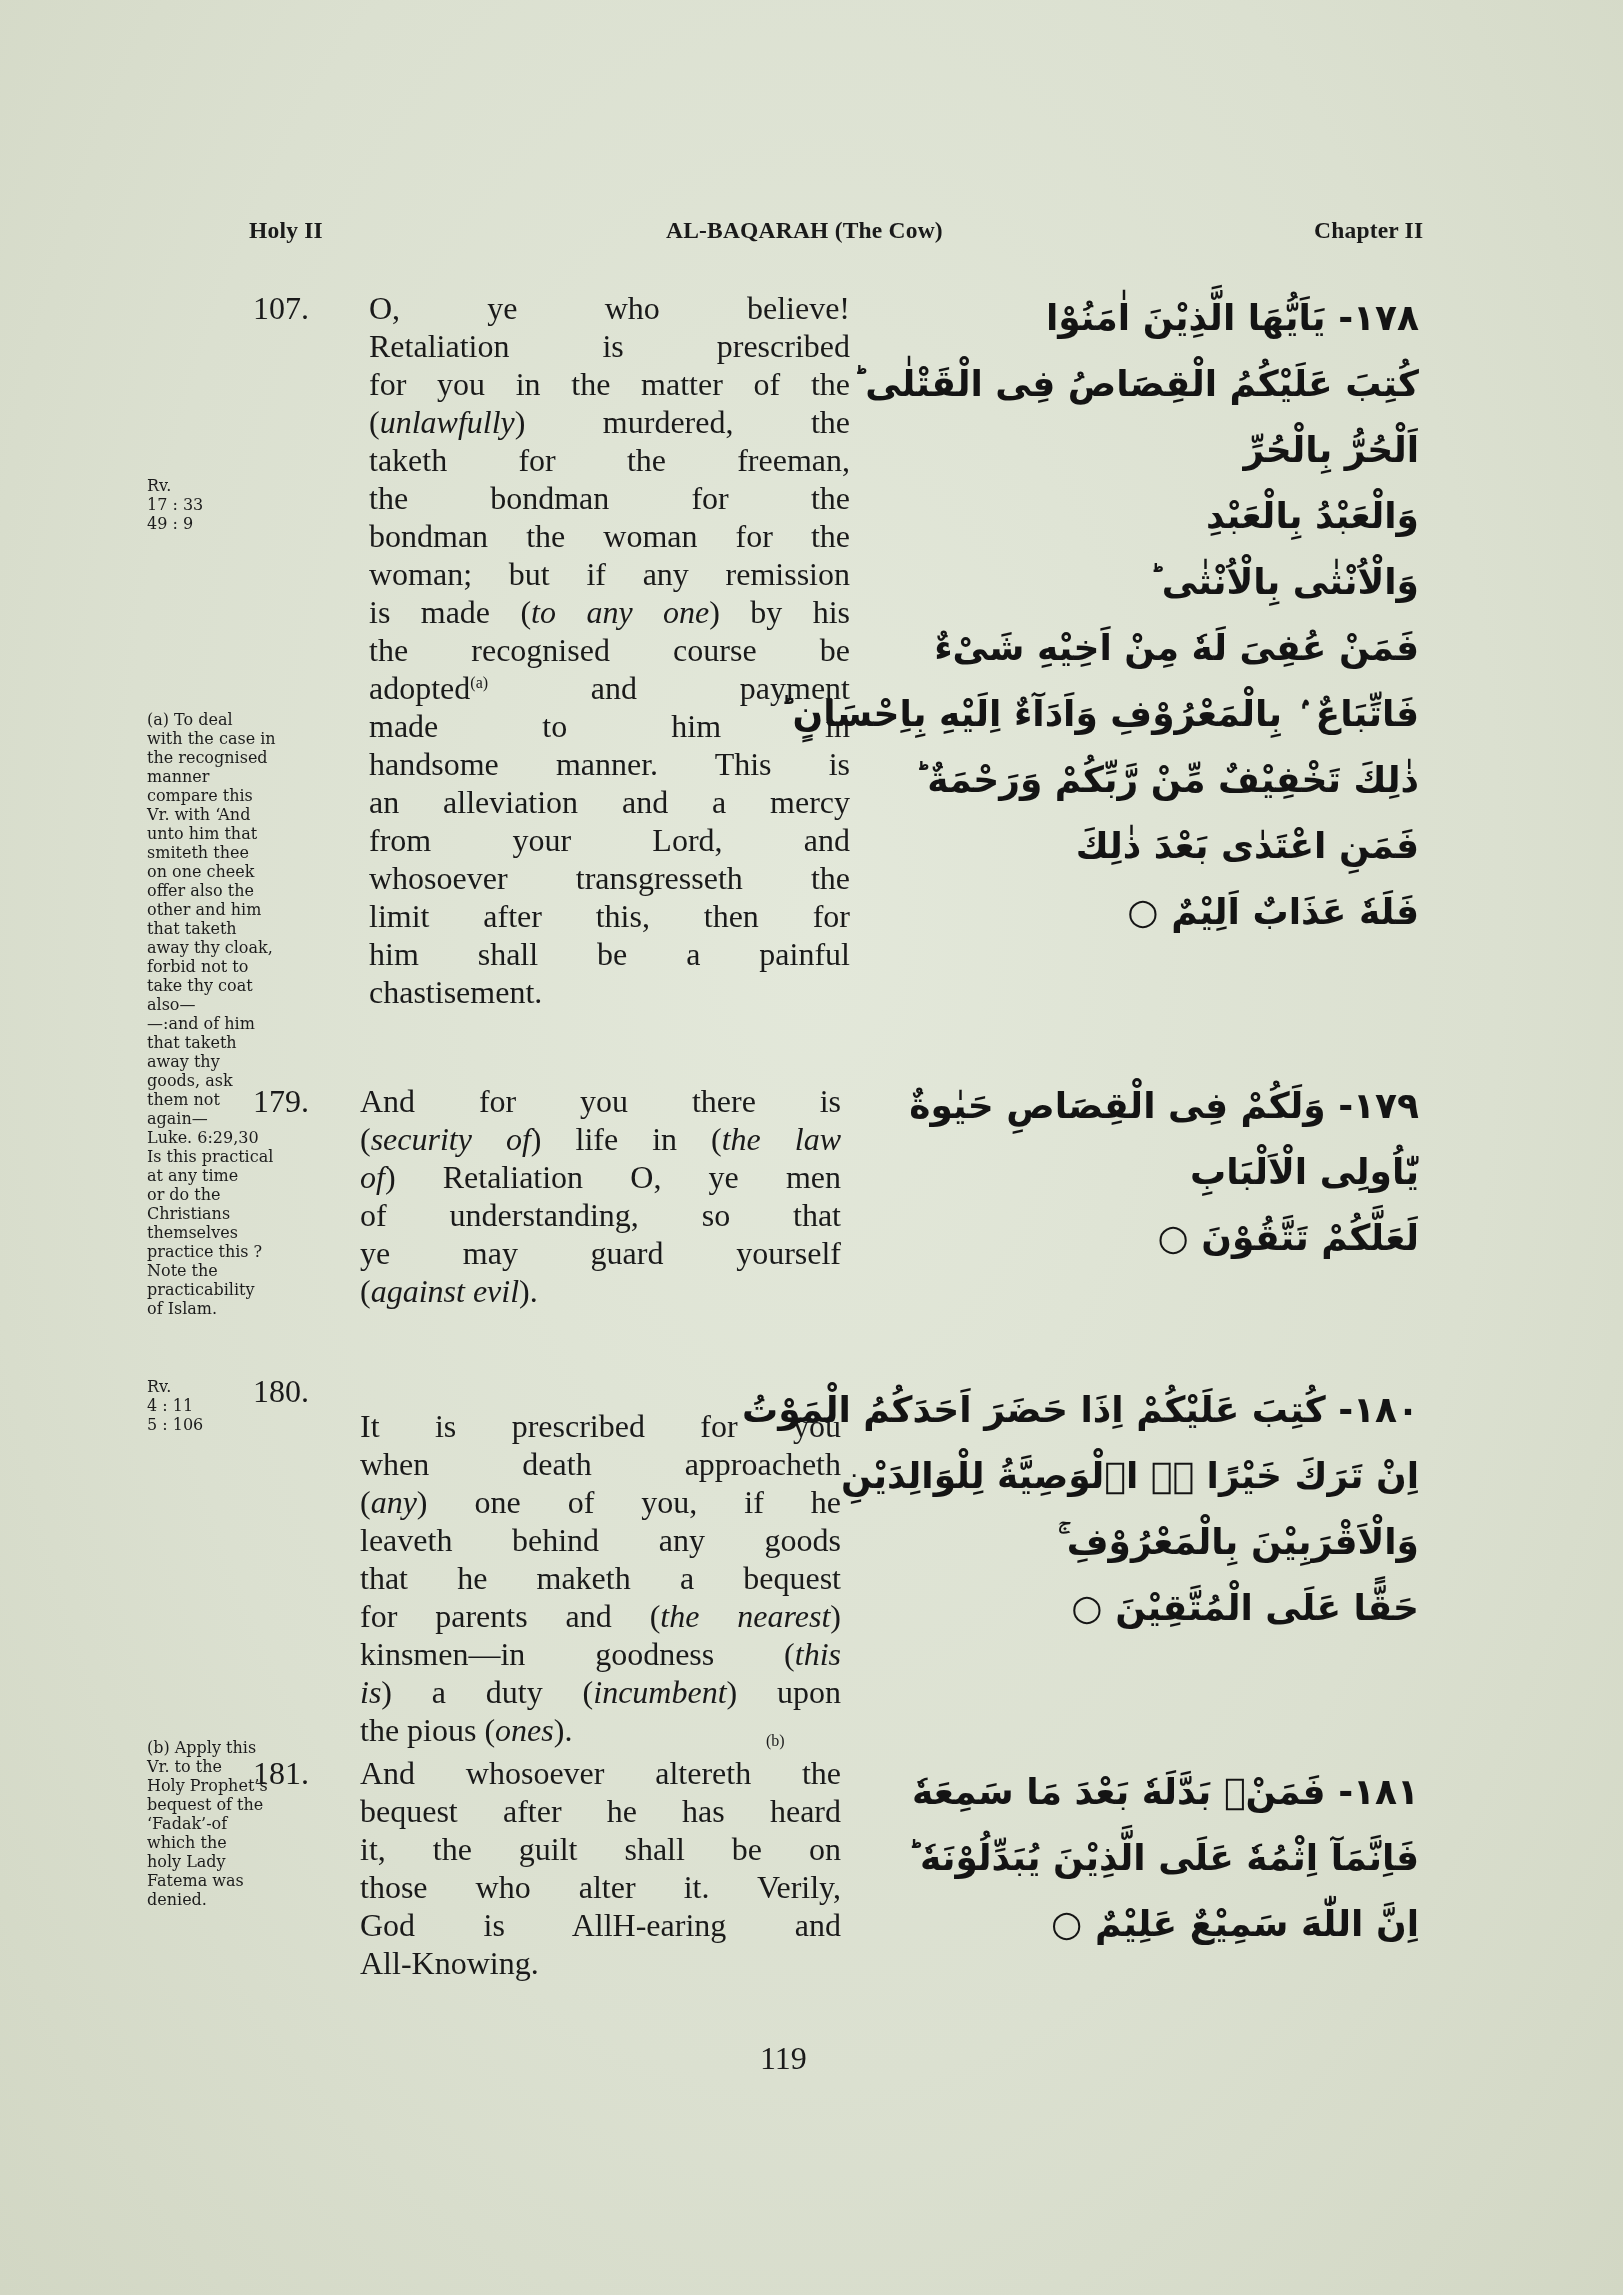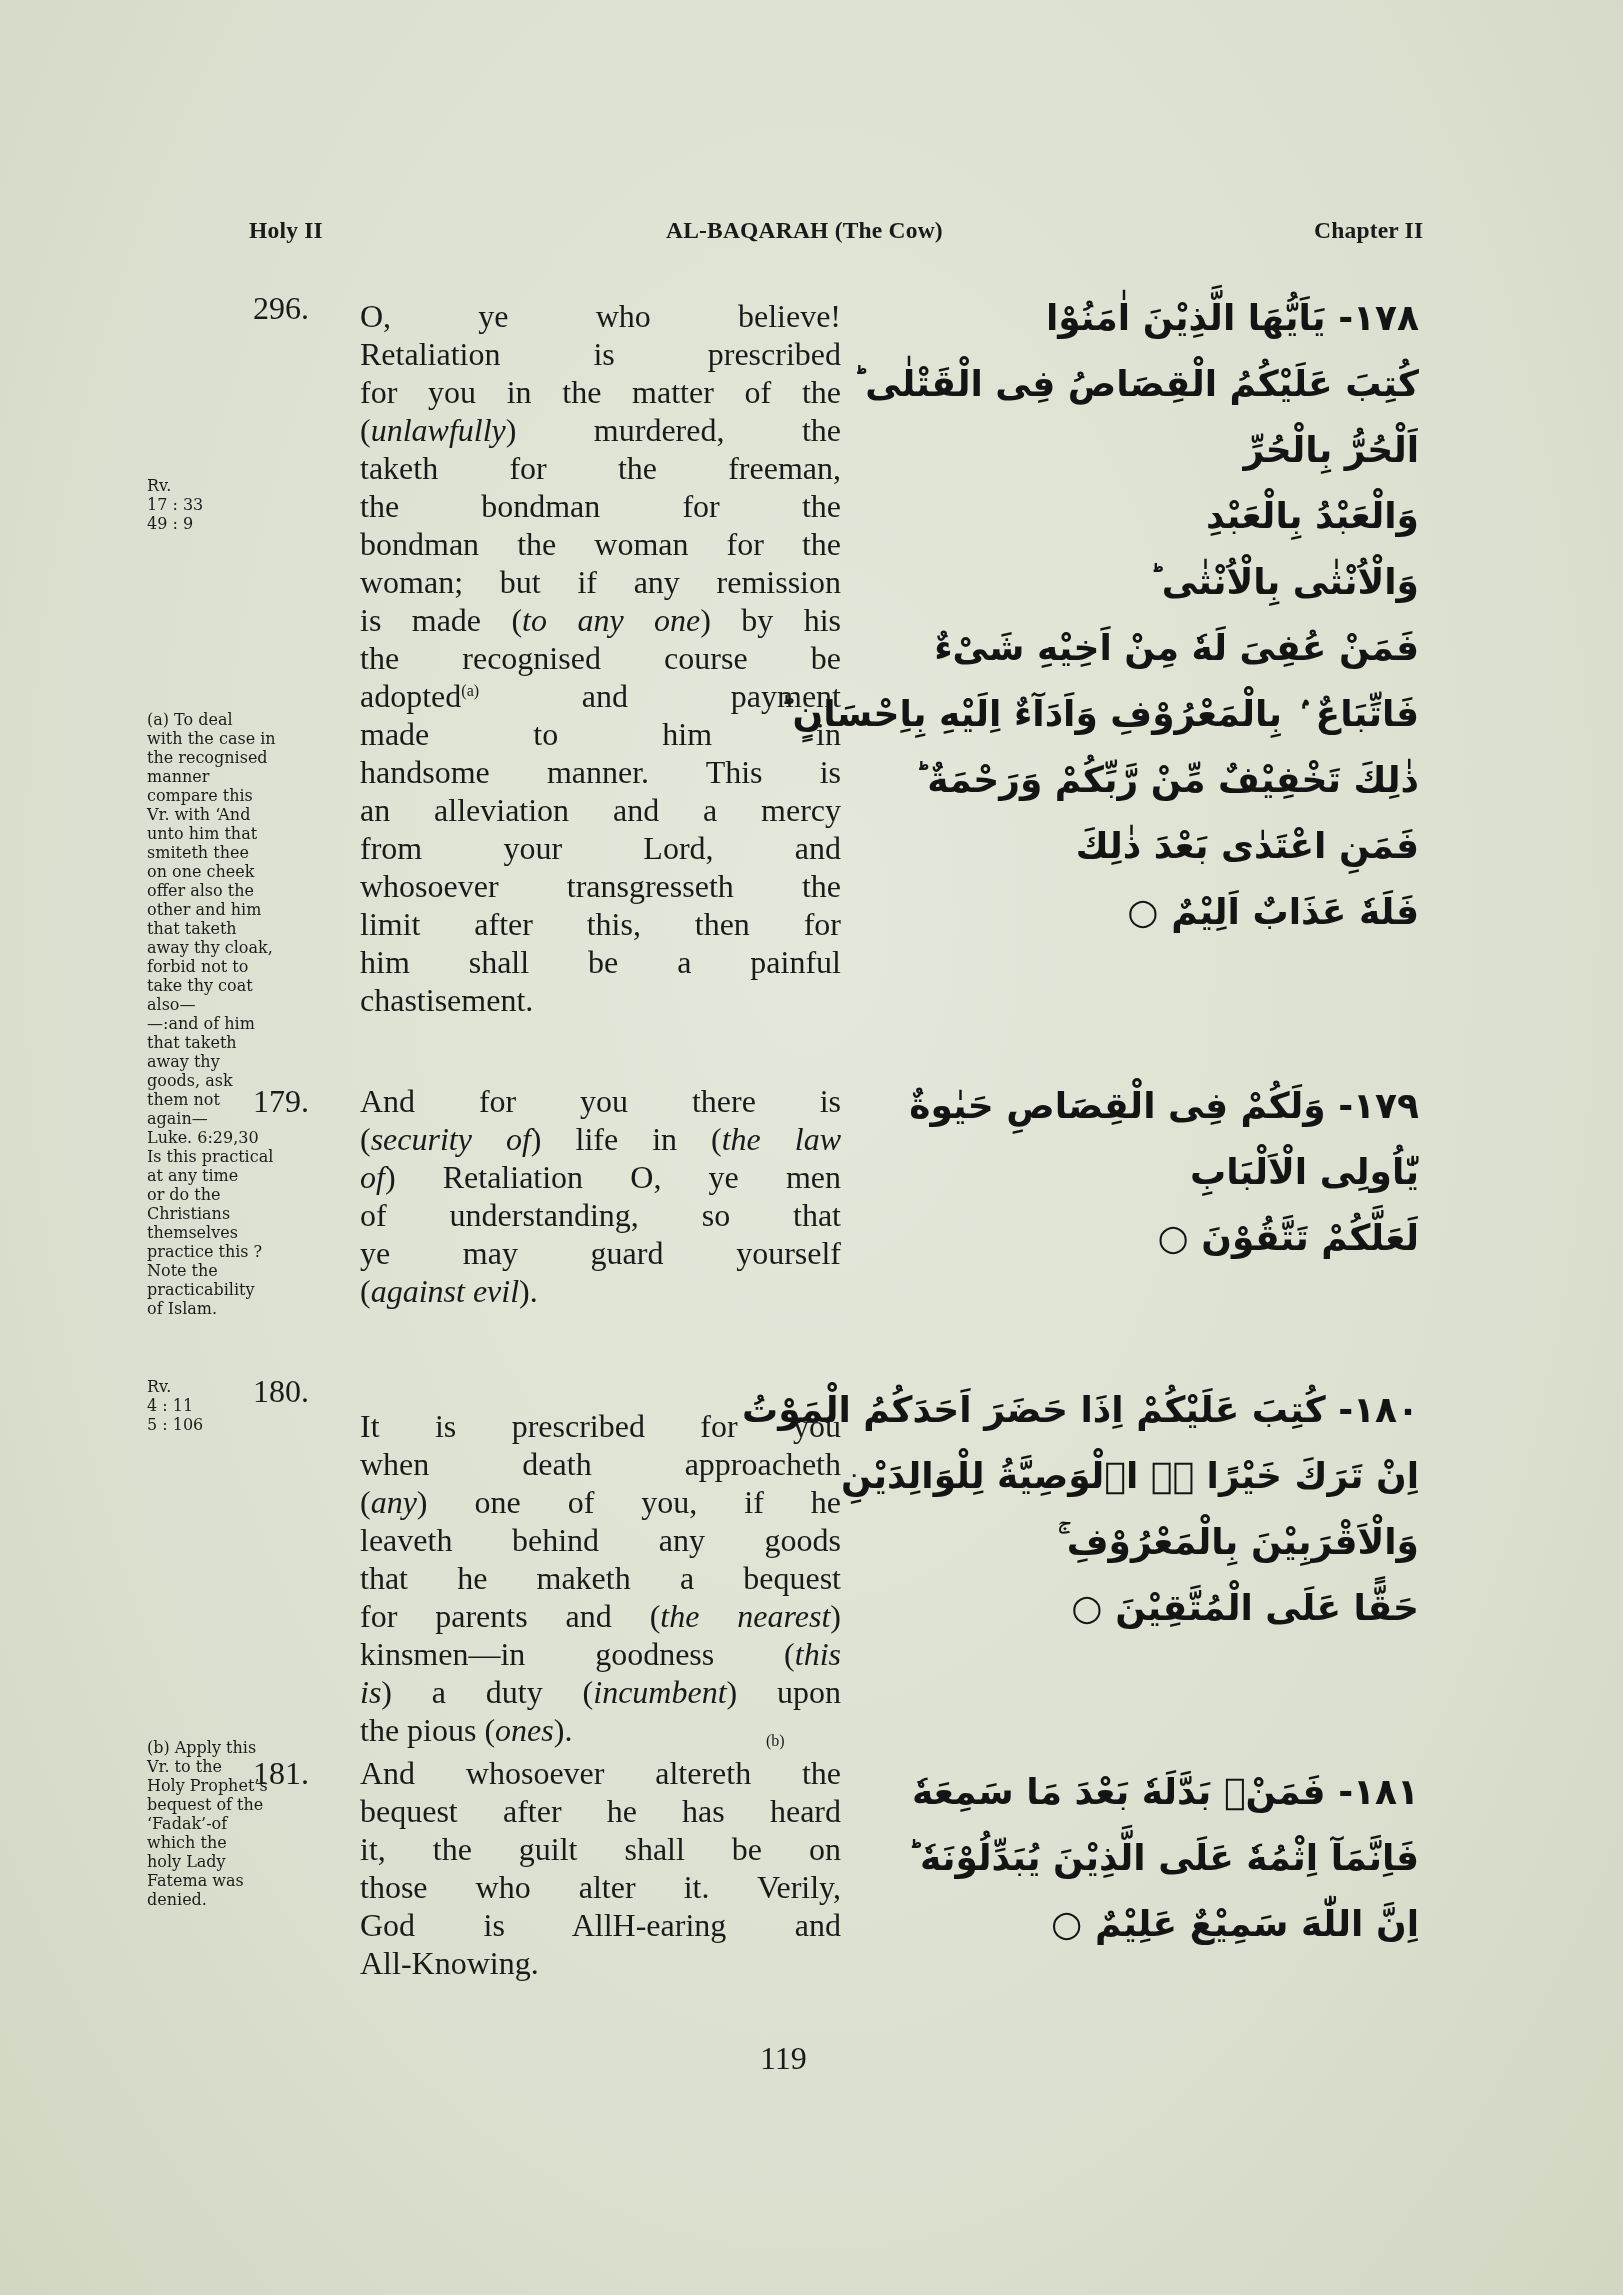--- a/index.html
+++ b/index.html
@@ -103,22 +103,22 @@
 <div class="margin-note" style="top:1738px;">(b) Apply this
 Vr. to the
 Holy Prophet’s
 bequest of the
 ‘Fadak’-of
 which the
 holy Lady
 Fatema was
 denied.</div>
 
-<div class="verse-num" style="top:289px;">296.</div>
-<div class="verse-text" style="top:297px;">
+<div class="verse-num" style="top:289px;">107.</div>
+<div class="verse-text" style="top:289px;margin-left:9px;">
     <span class="line">O, ye who believe!</span>
     <span class="line">Retaliation is prescribed</span>
     <span class="line">for you in the matter of the</span>
     <span class="line">(<i>unlawfully</i>) murdered, the</span>
     <span class="line">taketh for the freeman,</span>
     <span class="line">the bondman for the</span>
     <span class="line">bondman the woman for the</span>
     <span class="line">woman; but if any remission</span>
     <span class="line">is made (<i>to any one</i>) by his</span>
     <span class="line">the recognised course be</span>

